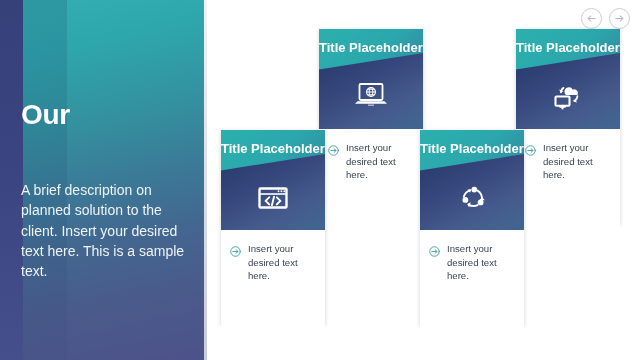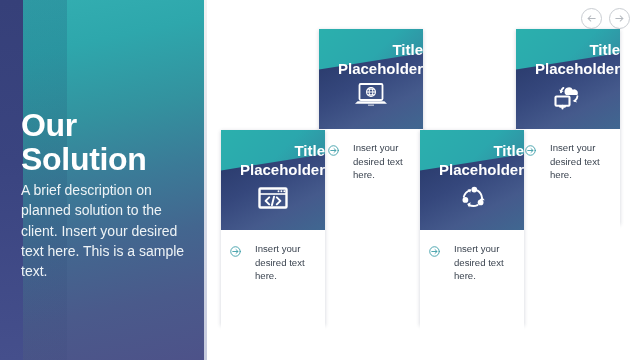--- a/index.html
+++ b/index.html
@@ -28,23 +28,22 @@
     background:linear-gradient(180deg,rgba(20,40,90,.16),rgba(20,40,90,.05));
     pointer-events:none;
   }
   .panel-edge{
     position:absolute;left:204px;top:0;width:3px;height:360px;
     background:linear-gradient(180deg,rgba(0,0,0,.05),rgba(90,105,160,.35));
   }
 
   .title{
     position:absolute;left:21px;top:100px;width:175px;
-    color:#ffffff;font-size:32px;font-weight:bold;line-height:1.07;
+    color:#ffffff;font-size:28px;font-weight:bold;line-height:1.07;
     letter-spacing:-0.3px;
-    margin-top:8px;
   }
   .title .l2{display:block;}
   .desc{
     position:absolute;left:21px;top:180px;width:180px;
     color:#eef3f6;font-size:14px;line-height:1.45;font-weight:400;
   }
 
   
   .nav{
     position:absolute;right:10px;top:8px;display:flex;gap:7px;align-items:center;
@@ -67,30 +66,30 @@
     position:relative;width:100%;height:100px;overflow:hidden;
     background:linear-gradient(135deg,#2bb0ad 0%,#2ba7ad 40%,#35849d 75%,#3f6a92 100%);
   }
   .card-head::before{
     content:"";position:absolute;left:-10%;top:42%;width:120%;height:80%;
     background:linear-gradient(160deg,#2b3c6e 0%,#35477c 30%,#455a8c 62%,#3f6a92 100%);
     transform:skewY(-9deg);transform-origin:left bottom;
   }
   .card-title{
     position:absolute;top:11px;left:0;width:100%;
-    text-align:right;color:#ffffff;
-    font-size:15px;font-weight:bold;line-height:1.28;z-index:3;
+    text-align:left;color:#ffffff;
+    font-size:13px;font-weight:bold;line-height:1.28;z-index:3;
   }
   .card-icon{
     position:absolute;left:0;top:52px;width:100%;
     display:flex;align-items:center;justify-content:center;z-index:3;
   }
   .card-body{
     position:relative;height:95px;padding:12px 10px 0 9px;
-    display:flex;gap:14px;align-items:flex-start;background:#fff;
+    display:flex;gap:7px;align-items:flex-start;background:#fff;
   }
   .bullet{flex:0 0 auto;margin-top:1px;}
   .body-text{
     color:#3b4450;font-size:9.6px;line-height:1.42;width:62px;
   }
 
   
   #card-1{left:319px;top:29px;width:104px;height:195px;}
   #card-2{left:516px;top:29px;width:104px;height:195px;}
   #card-3{left:221px;top:130px;width:104px;height:195px;}
@@ -103,21 +102,20 @@
 
 <div id="slide">
 
   <div class="left-strip"></div>
   <div class="left-panel"></div>
   <div class="left-panel-sheen"></div>
   <div class="panel-edge"></div>
 
   <div class="title">
     <span>Our</span>
-    <span class="l2">Solution</span>
   </div>
 
   <div class="desc">A brief description on planned solution to the client. Insert your desired text here. This is a sample text.</div>
 
   <div class="nav">
     <div class="nav-btn">
       <span>
         <svg width="11" height="11" viewBox="0 0 12 12" fill="none" stroke="#b4b9bf" stroke-width="1.1" stroke-linecap="round" stroke-linejoin="round">
           <path d="M10 6 H2.4"></path>
             <path d="M5.2 3.2 L2.3 6 L5.2 8.8"></path>

